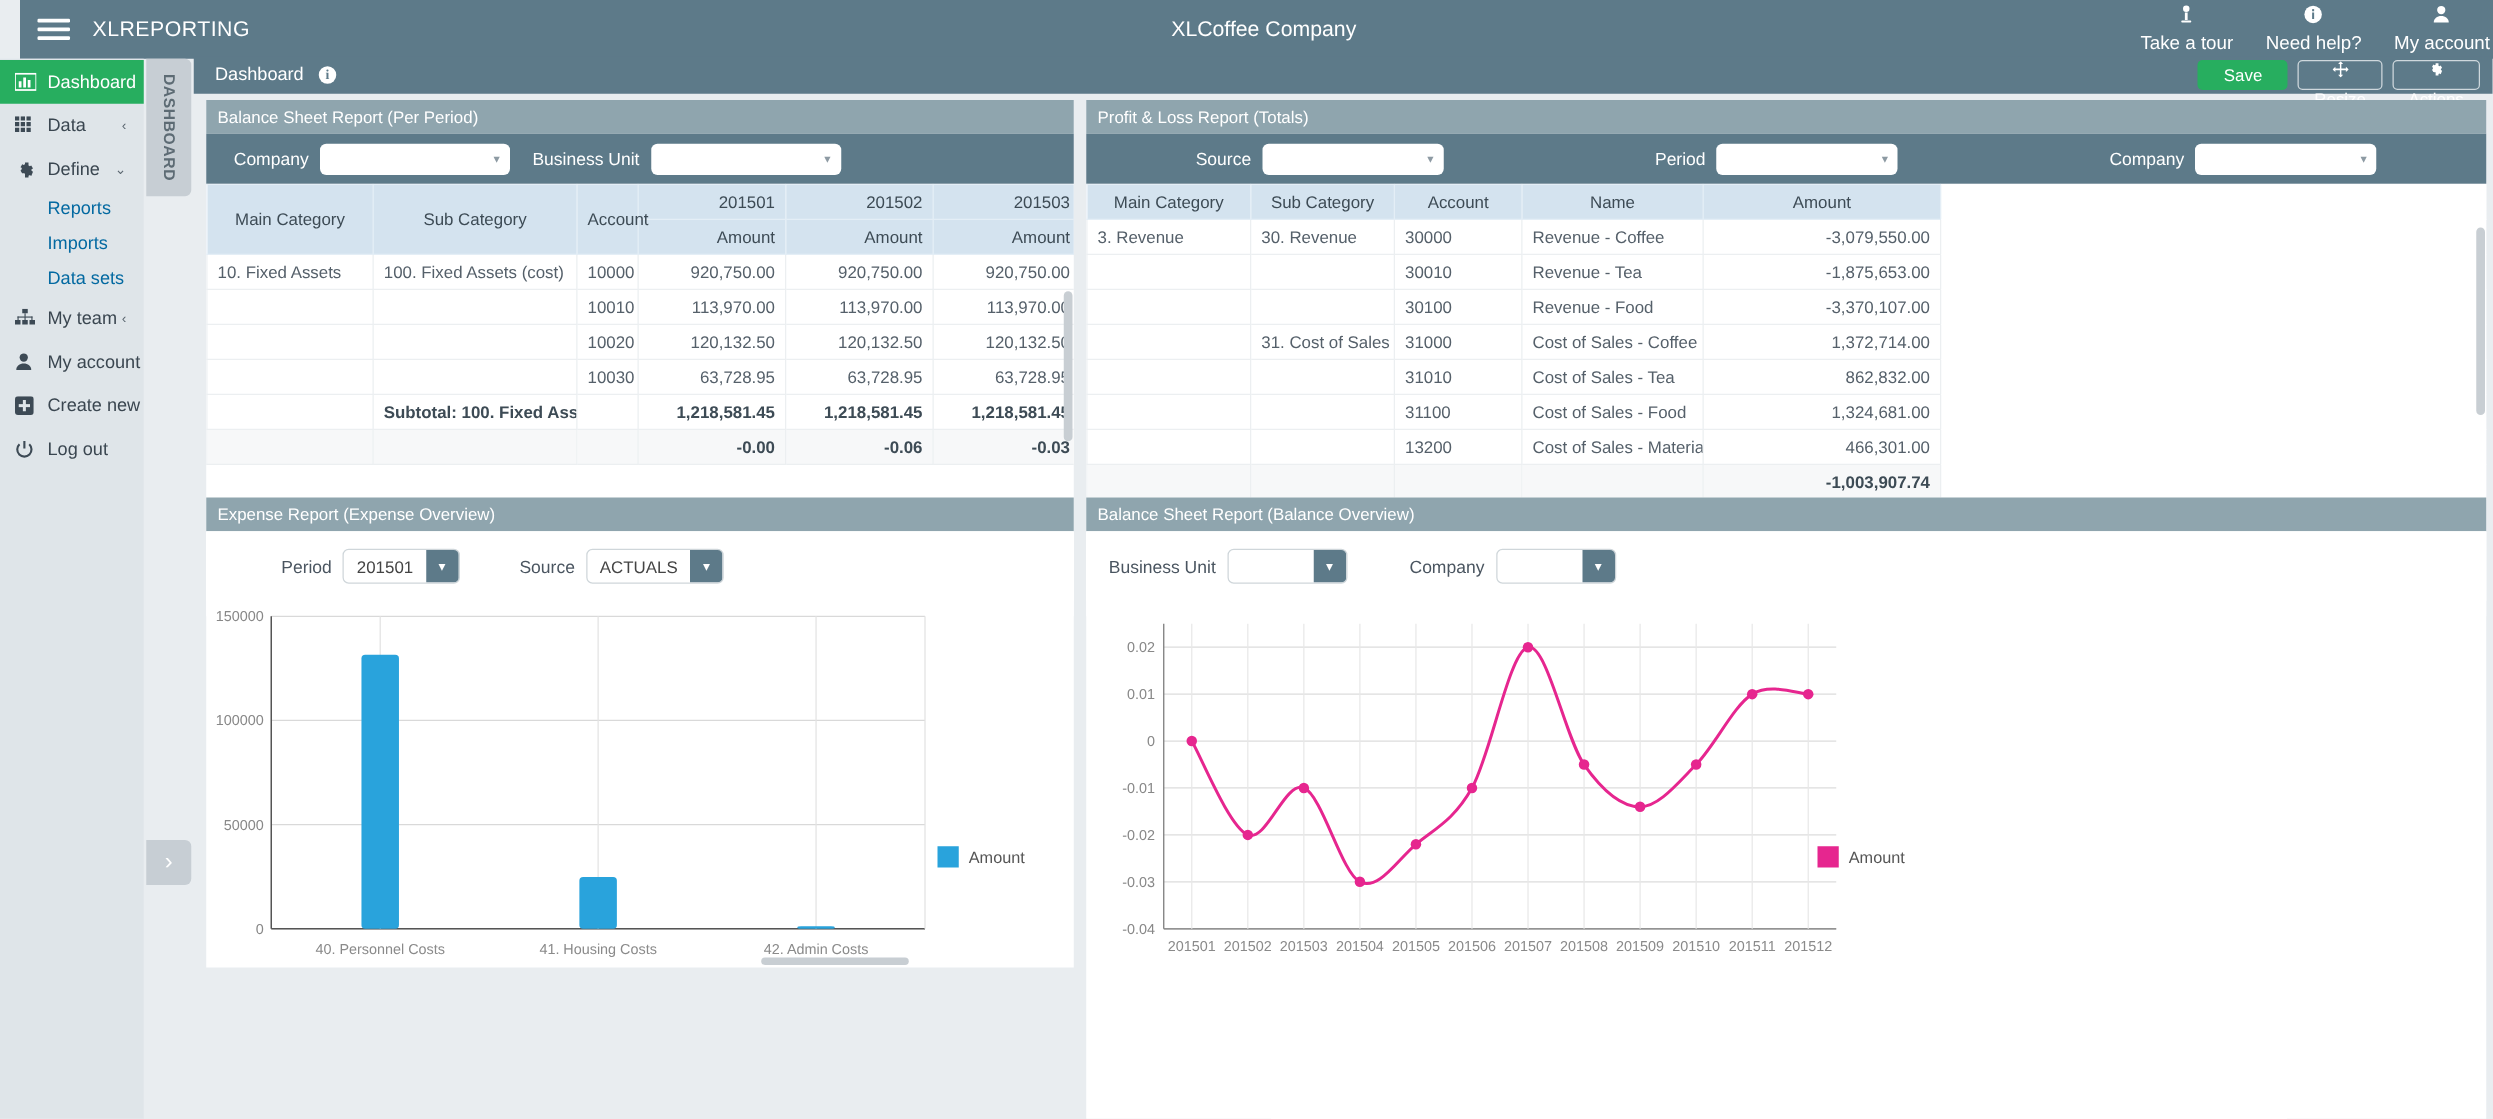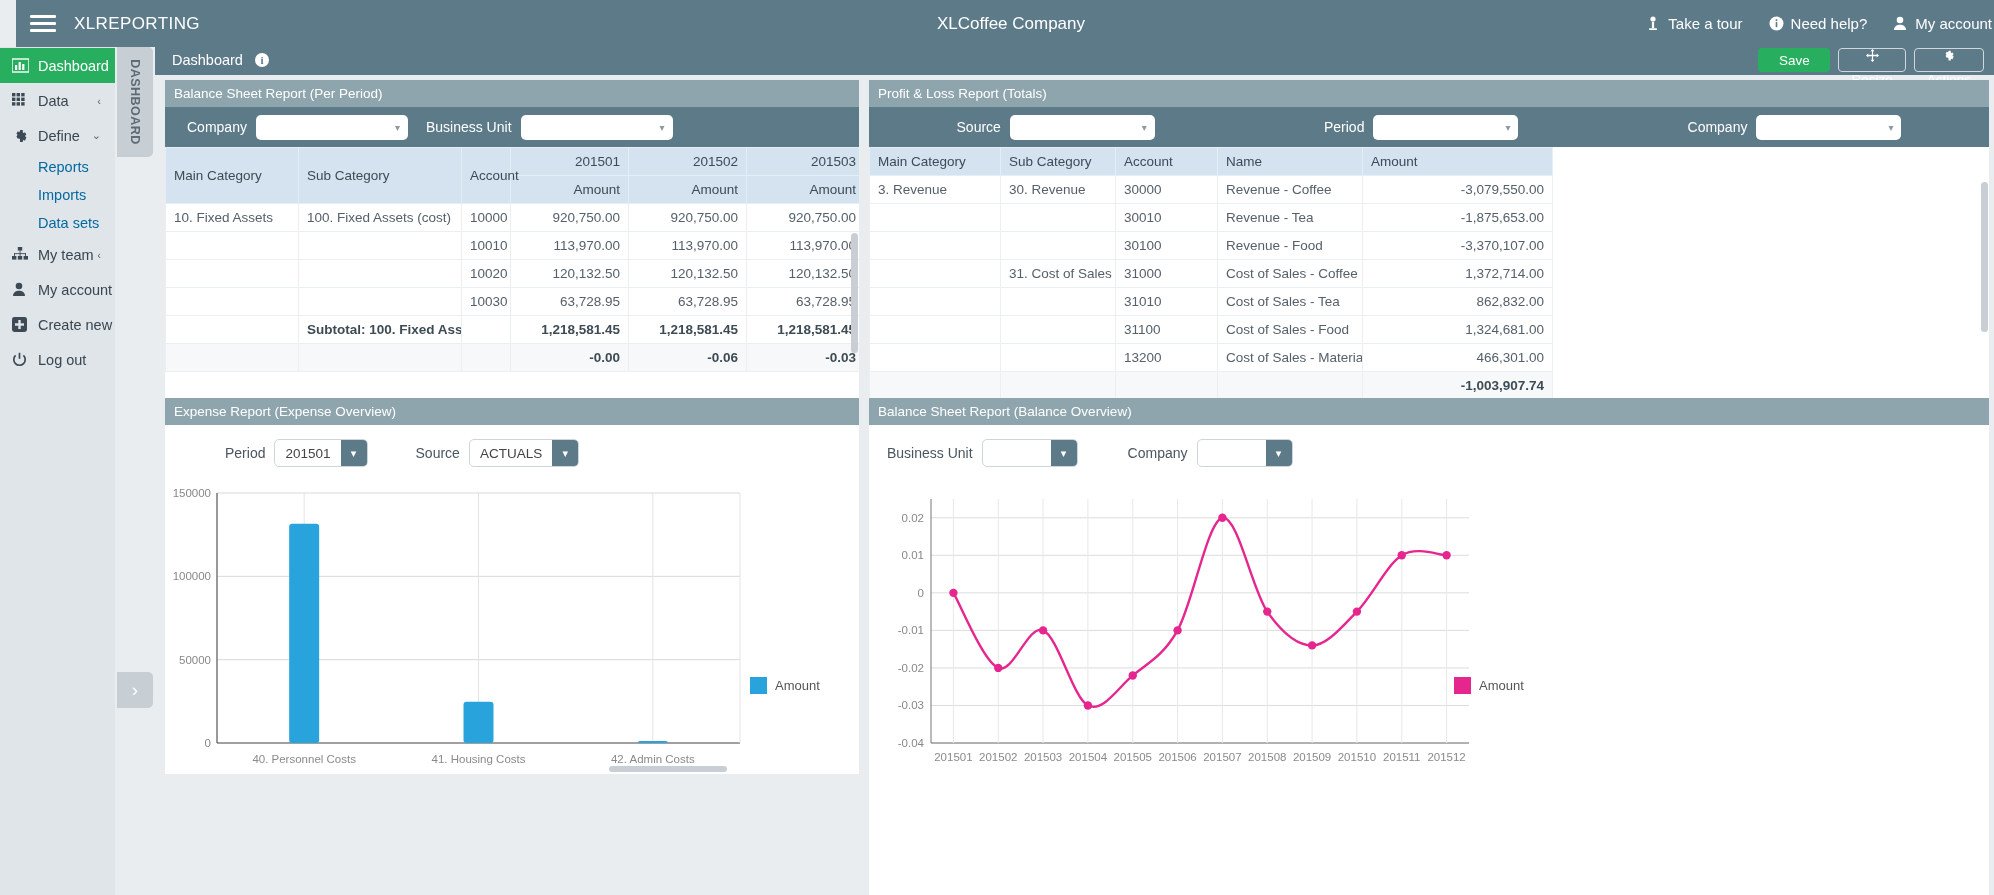--- a/index.html
+++ b/index.html
@@ -19,21 +19,21 @@
   #hamburger .hb { display: block; height: 3px; background: #fff; margin: 4px 0; border-radius: 1px; }
   #brand { margin-left: 18px; font-size: 17px; letter-spacing: .4px; font-weight: 400; }
   #company-title {
     position: absolute; left: 0; right: 4px; text-align: center;
     font-size: 17px; pointer-events: none;
   }
   #topbar-right {
     margin-left: auto; margin-right: 18px; display: flex; align-items: center; gap: 26px;
     position: relative; z-index: 3;
   }
-  .tb-item { display: flex; align-items: center; gap: 7px; font-size: 15px; cursor: pointer; white-space: nowrap; }
+  .tb-item { display: flex; align-items: center; gap: 7px; font-size: 15px; cursor: pointer; white-space: nowrap; flex-direction: column; }
   .tb-ico { display: inline-block; width: 15px; height: 15px; position: relative; }
 
   
   #sidebar {
     position: absolute; left: 0; top: 47px; width: 115px; height: 848px;
     background: #dfe5e9;
   }
   .nav-item {
     height: 35px; display: flex; align-items: center; padding-left: 12px;
     font-size: 14.5px; color: #3a4650; cursor: pointer; position: relative;
@@ -102,21 +102,21 @@
     display: flex; align-items: center; height: 28px; border-radius: 5px; overflow: hidden;
     background: #fff; border: 1px solid #cfd6da; cursor: pointer;
   }
   .sel-val .v { padding: 0 10px; font-size: 13.5px; color: #444; min-width: 56px; }
   .sel-val .b { width: 26px; height: 100%; background: #5d7a89; display: flex; align-items: center; justify-content: center; color: #fff; font-size: 11px; }
 
   
   table.rpt { width: 100%; border-collapse: collapse; table-layout: fixed; }
   table.rpt th {
     background: #d4e3ef; color: #3d4b55; font-weight: normal; font-size: 13.5px;
-    border: 1px solid #e4eef6; padding: 6px 8px; text-align: left;
+    border: 1px solid #e4eef6; padding: 6px 8px; text-align: center;
   }
   table.rpt td {
     font-size: 13.5px; color: #55606a; border: 1px solid #eceff1;
     padding: 6px 8px; height: 27px; white-space: nowrap; overflow: hidden;
   }
   td.num { text-align: right; }
   tr.subtotal td { font-weight: bold; color: #3d4b55; border-top: 1px solid #5a6168; }
   tr.grand td { background: #f7f8f9; font-weight: bold; color: #3d4b55; border-top: 1px solid #dfe3e6; }
   tr.grand-pl td { background: #f7f8f9; font-weight: bold; color: #3d4b55; }
 

